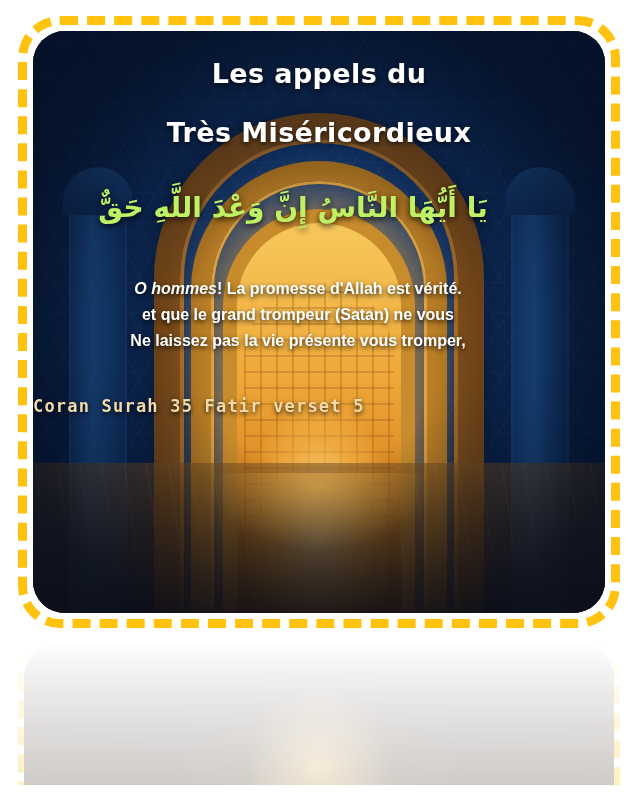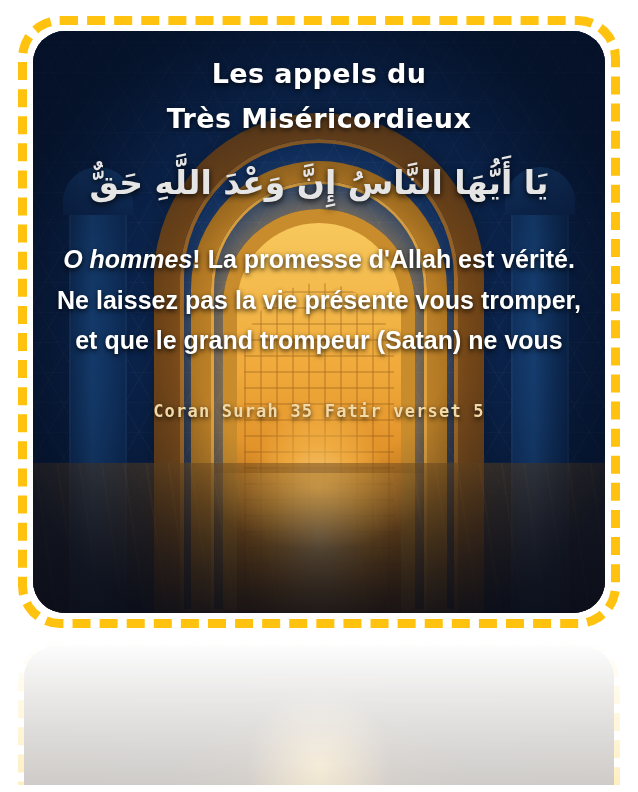--- a/index.html
+++ b/index.html
@@ -169,72 +169,73 @@
     border-radius: 36px 36px 0 0;
     background: linear-gradient(to bottom, #1b4b87, #102f60);
   }
 
   
   .card-content {
     position: absolute;
     inset: 0;
     display: flex;
     flex-direction: column;
-    align-items: center;
+    align-items: flex-start;
     padding-top: 26px;
     box-sizing: border-box;
+    gap: 16px;
   }
 
   .title {
     color: #ffffff;
     font-family: "DejaVu Sans", sans-serif;
     font-size: 27px;
     font-weight: bold;
     letter-spacing: 0.4px;
     line-height: 1.28;
     text-align: center;
     text-shadow: 0 2px 5px rgba(0,0,0,0.7);
     width: 100%;
   }
-  .title .line2 { display: block; margin-top: 10px; }
+  .title .line2 { display: block; margin-top: 24px; }
 
   .arabic {
     direction: rtl;
-    color: #e5e5e5;
+    color: #bef264;
     font-family: "DejaVu Sans", sans-serif;
-    font-size: 33px;
+    font-size: 28px;
     font-weight: bold;
     line-height: 1.85;
     text-align: center;
     width: 520px;
     margin-top: 16px;
     text-shadow: 0 2px 6px rgba(0,0,0,0.85);
   }
 
   .translation {
     color: #ffffff;
     font-family: "Liberation Sans", sans-serif;
-    font-size: 25px;
+    font-size: 16px;
     font-weight: bold;
     line-height: 1.62;
     text-align: center;
     width: 530px;
     margin-top: 26px;
     text-shadow: 0 2px 5px rgba(0,0,0,0.85);
   }
   .translation .em { font-style: italic; }
 
   .reference {
     color: #f2d9a8;
     font-family: "DejaVu Sans Mono", monospace;
     font-size: 17px;
     font-weight: bold;
     letter-spacing: 1.2px;
     text-align: center;
-    margin-top: 40px;
+    margin-top: 26px;
     text-shadow: 0 2px 5px rgba(0,0,0,0.8);
   }
 
   
   .reflection {
     position: absolute;
     left: 18px;
     top: 640px;
     width: 602px;
     height: 145px;
@@ -316,22 +317,22 @@
         </div>
 
         <div class="arabic">
           <div>يَا أَيُّهَا النَّاسُ إِنَّ وَعْدَ اللَّهِ حَقٌّ</div>
         </div>
 
         <div class="translation">
           <div>
             <span class="em">O hommes</span><span>! La promesse d'Allah est vérité.</span>
           </div>
+          <div>et que le grand trompeur (Satan) ne vous</div>
           <div>Ne laissez pas la vie présente vous tromper,</div>
-          <div>et que le grand trompeur (Satan) ne vous</div>
         </div>
 
         <div class="reference">Coran Surah 35 Fatir verset 5</div>
 
       </div>
     </div>
   </div>
 
   <div class="reflection">
     <div class="refl-inner">

